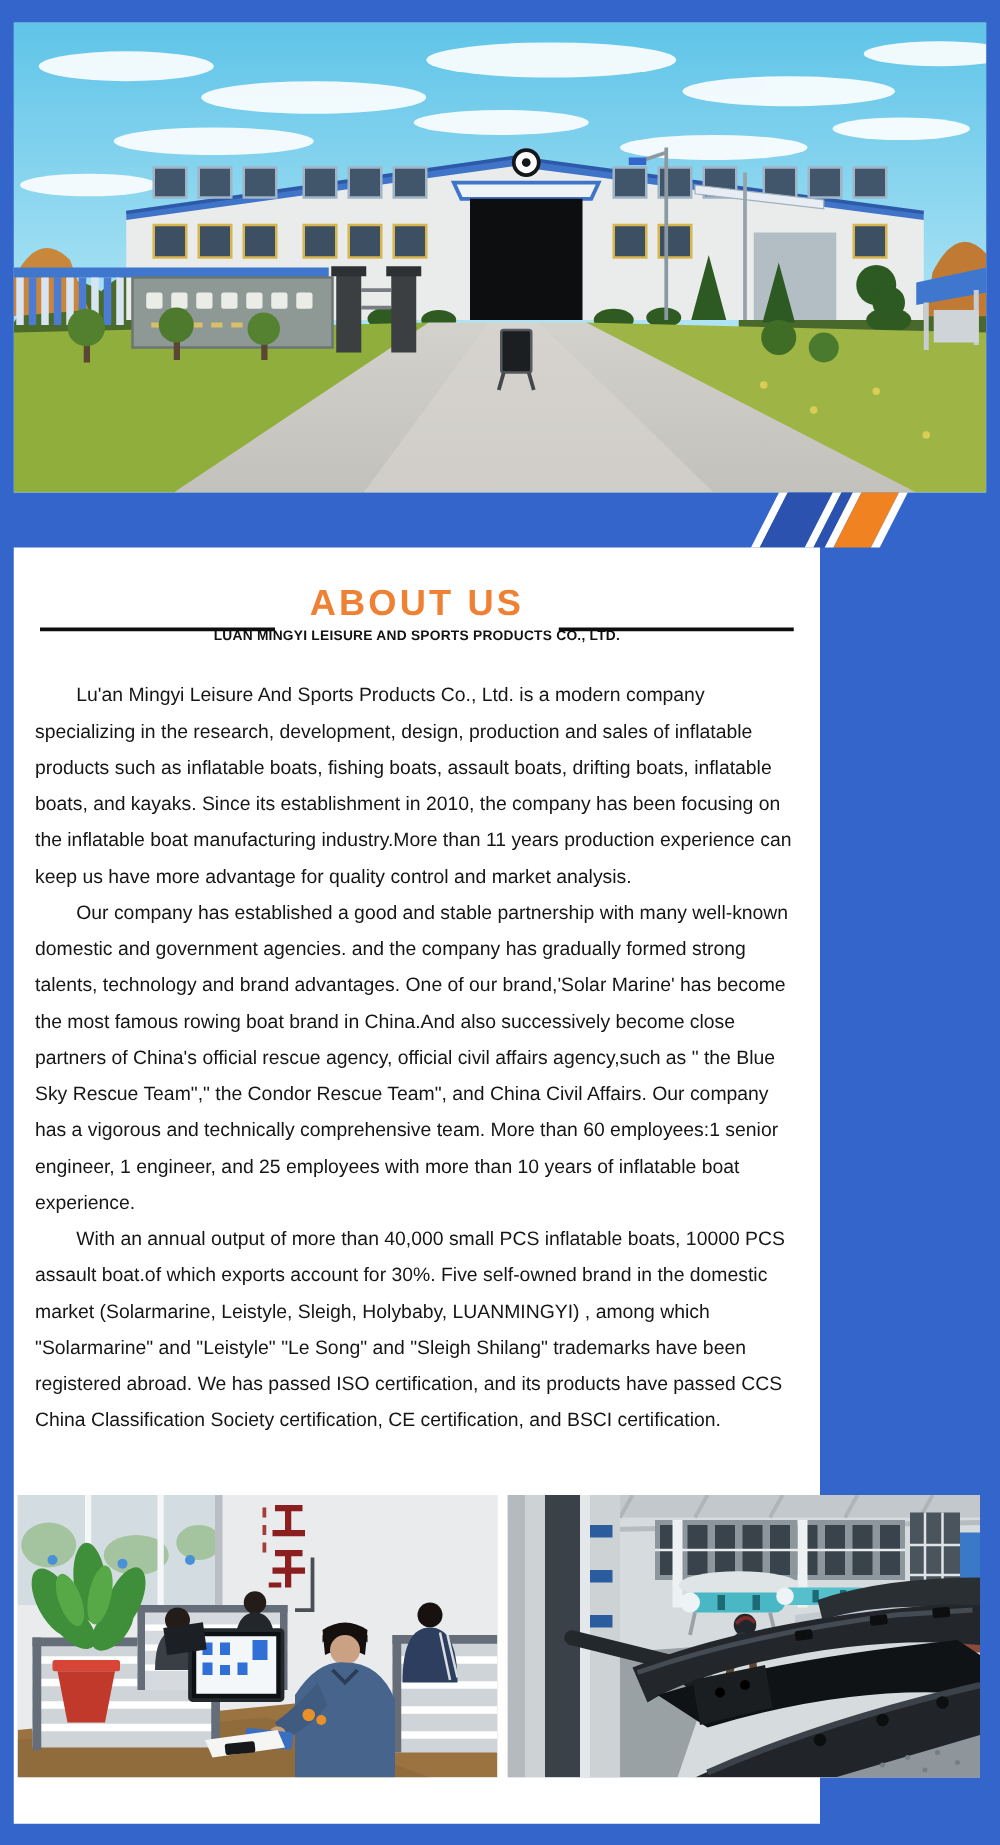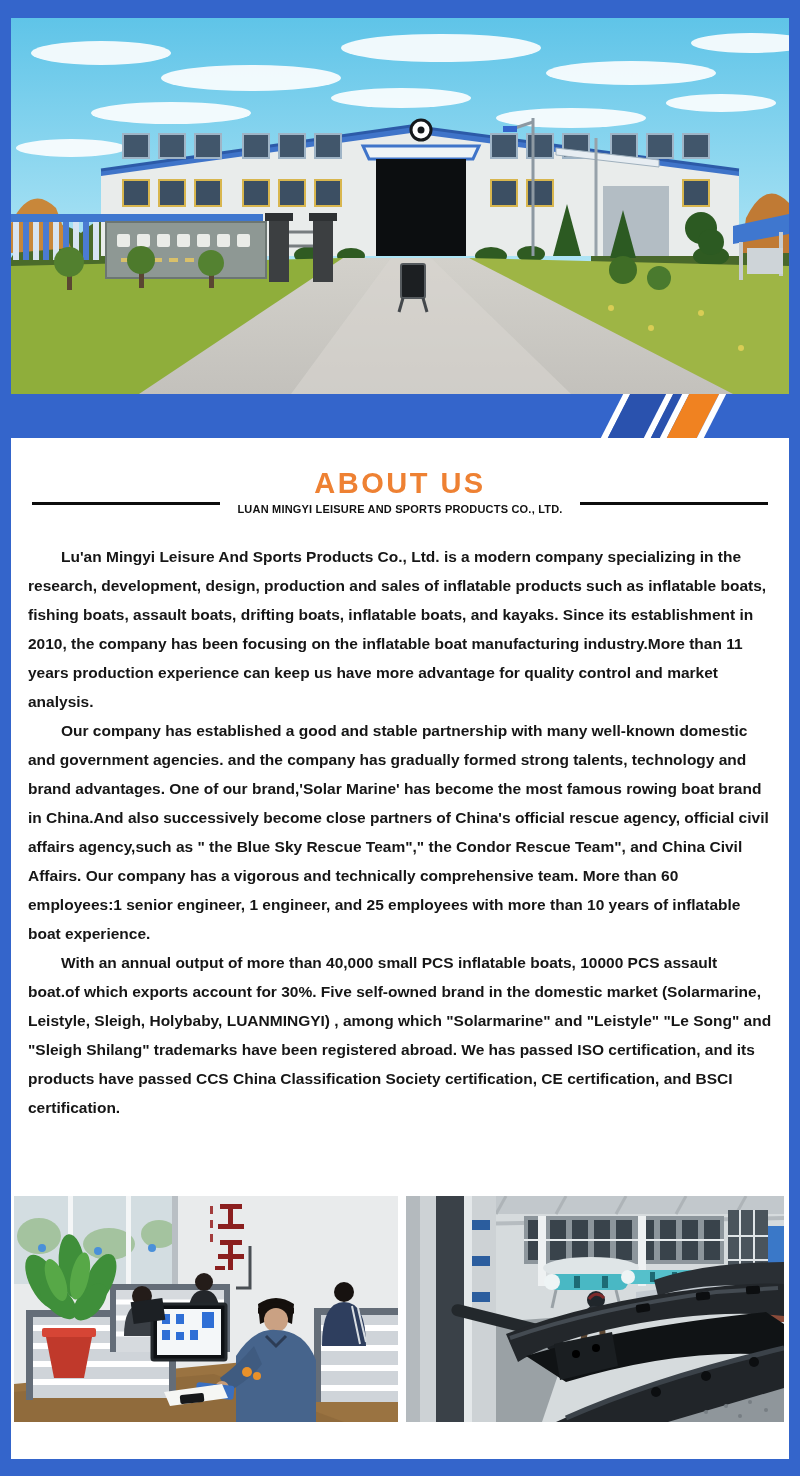--- a/index.html
+++ b/index.html
@@ -23,21 +23,21 @@
     overflow:hidden;
   }
   .stripes{
     position:absolute;left:612px;top:-2px;height:48px;
     display:flex;transform:skewX(-27deg);
   }
   .stripes .s{height:100%;}
 
   
   .card{
-    position:absolute;left:11px;top:438px;width:778px;height:1021px;
+    position:absolute;left:11px;top:438px;width:645px;height:1021px;
     background:#ffffff;
   }
   .card-header{position:relative;text-align:center;padding-top:28px;}
   .rule{position:absolute;top:64px;height:3px;background:#0d0d0d;width:188px;}
   .rule.left{left:21px;}
   .rule.right{right:21px;}
   .about-title{
     margin:0;
     font-size:29px;font-weight:bold;letter-spacing:2.5px;
     color:#ee8133;line-height:34px;
@@ -46,21 +46,21 @@
     margin:2px 0 0 0;
     font-size:11px;font-weight:bold;letter-spacing:.2px;color:#111;
     line-height:15px;
     text-align:center;
   }
   .about-text{
     margin:25px 17px 0 17px;
     font-size:15.5px;line-height:29px;color:#161616;
     text-align:left;
   }
-  .about-text p{margin:0;text-indent:33px;font-weight:bold;}
+  .about-text p{margin:0;text-indent:33px;}
 
   .photo-row{
     position:absolute;left:3px;top:758px;width:772px;
     display:flex;gap:8px;
   }
   .photo{overflow:hidden;background:#dfe3e6;}
   .photo svg{display:block;}
   .photo.office{width:384px;height:226px;}
   .photo.boats{width:378px;height:226px;}
 </style>

